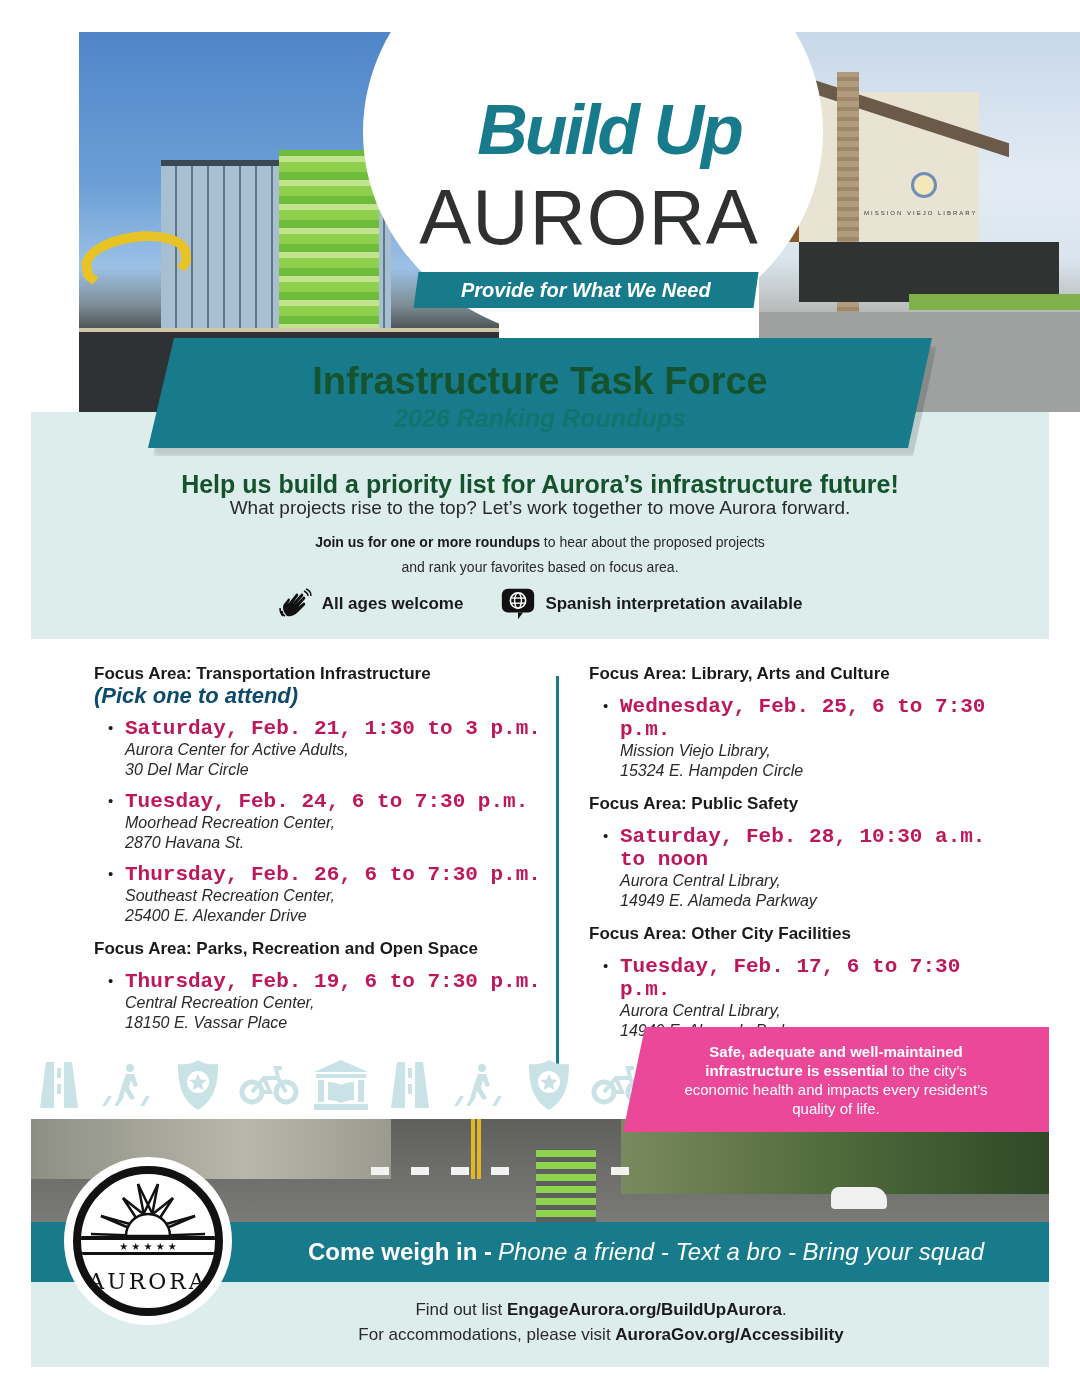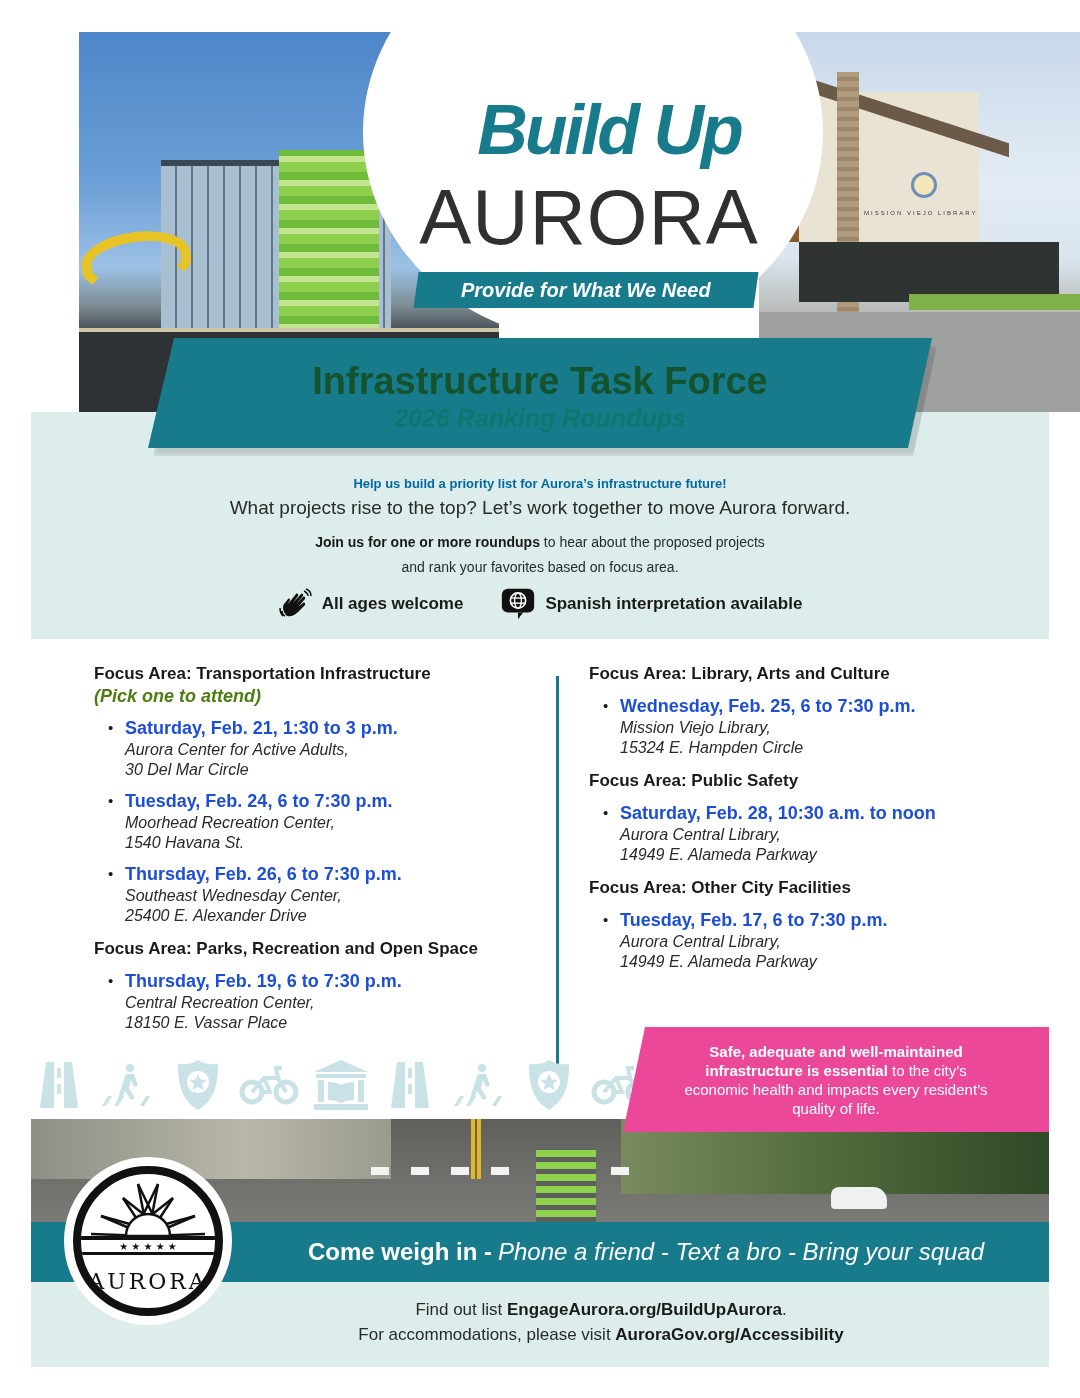--- a/index.html
+++ b/index.html
@@ -46,41 +46,41 @@
   .intro { position: absolute; left: 0; top: 380px; width: 1018px; height: 227px; background: #dcedec; }
 
   .title-banner { position: absolute; left: 117px; top: 306px; width: 784px; height: 110px; background: #177b8c;
     clip-path: polygon(26px 0, 784px 0, 760px 110px, 0 110px); box-shadow: 0 6px 10px rgba(0,0,0,.25); }
   .title-shadow { position: absolute; left: 122px; top: 314px; width: 784px; height: 110px; background: rgba(0,0,0,.15);
     clip-path: polygon(26px 0, 784px 0, 760px 110px, 0 110px); filter: blur(3px); }
   .title-main { position: absolute; left: 117px; top: 328px; width: 784px; text-align: center; color: #14532d; font-size: 38px; font-weight: 900; }
   .title-sub { position: absolute; left: 117px; top: 372px; width: 784px; text-align: center; color: #0f766e; font-size: 25px; font-weight: 700; font-style: italic; }
 
   .intro-text { position: absolute; left: 0; top: 440px; width: 1018px; text-align: center; }
-  .intro-head { font-size: 13px; font-weight: 700; color: #0369a1; line-height: 24px; }
+  .intro-head { font-size: 25px; font-weight: 700; color: #14532d; line-height: 24px; }
   .intro-sub { font-size: 19px; font-weight: 400; color: #2a2a2a; line-height: 24px; }
   .intro-join { margin-top: 10px; font-size: 14px; color: #2a2a2a; line-height: 25px; }
   .intro-join b { font-weight: 700; color: #1a1a1a; }
   .badges { position: absolute; left: 0; top: 556px; width: 1018px; display: flex; justify-content: center; gap: 38px; align-items: center; }
   .badge { display: flex; align-items: center; gap: 10px; font-size: 17px; font-weight: 700; color: #1a1a1a; }
   .badge-icon { width: 34px; height: 32px; display: inline-flex; align-items: center; justify-content: center; }
 
   
   .schedule { position: absolute; left: 0; top: 625px; width: 1018px; height: 400px; }
   .col { position: absolute; top: 0; }
   .col-left { left: 63px; width: 460px; }
   .col-right { left: 558px; width: 430px; }
   .divider { position: absolute; left: 525px; top: 19px; width: 3px; height: 390px; background: #177b8c; }
   .area { margin-top: 12px; }
   .area:first-child { margin-top: 6px; }
   .area-title { font-size: 17px; font-weight: 700; color: #1a1a1a; line-height: 22px; }
-  .area-note { font-size: 18px; font-weight: 700; font-style: italic; color: #4d7c0f; line-height: 22px; }
+  .area-note { font-size: 22px; font-weight: 700; font-style: italic; color: #0c4a6e; line-height: 22px; }
   .event { position: relative; margin-top: 10px; padding-left: 31px; }
   .event::before { content: "•"; position: absolute; left: 14px; top: 0; font-size: 15px; line-height: 22px; color: #1a1a1a; }
-  .event-date { font-size: 18px; font-weight: 700; color: #1d4ed8; line-height: 23px; }
+  .event-date { font-size: 21px; font-weight: 700; color: #be185d; line-height: 23px; font-family: Liberation Mono, monospace; }
   .event-place { font-size: 16px; font-style: italic; color: #2a2a2a; line-height: 20px; }
 
   
   .icon-strip { position: absolute; left: 0; top: 1023px; width: 620px; height: 60px; display: flex; gap: 14px; align-items: center; padding-left: 0; overflow: hidden; }
   .strip-icon { width: 60px; height: 52px; display: inline-flex; align-items: center; justify-content: center; }
 
   .quote-box { position: absolute; left: 592px; top: 995px; width: 426px; height: 105px; background: #ec4899;
     clip-path: polygon(22px 0, 426px 0, 426px 105px, 0 105px); display: flex; align-items: center; justify-content: center; text-align: center; }
   .quote-text { width: 320px; color: #ffffff; font-size: 15px; line-height: 19px; }
   .quote-text b { font-weight: 700; }
@@ -184,25 +184,25 @@
         <div class="area-title">Focus Area: Transportation Infrastructure</div>
         <div class="area-note">(Pick one to attend)</div>
         <div class="event">
           <div class="event-date">Saturday, Feb. 21, 1:30 to 3 p.m.</div>
           <div class="event-place">Aurora Center for Active Adults,</div>
           <div class="event-place">30 Del Mar Circle</div>
         </div>
         <div class="event">
           <div class="event-date">Tuesday, Feb. 24, 6 to 7:30 p.m.</div>
           <div class="event-place">Moorhead Recreation Center,</div>
-          <div class="event-place">1540 Havana St.</div>
+          <div class="event-place">2870 Havana St.</div>
         </div>
         <div class="event">
           <div class="event-date">Thursday, Feb. 26, 6 to 7:30 p.m.</div>
-          <div class="event-place">Southeast Wednesday Center,</div>
+          <div class="event-place">Southeast Recreation Center,</div>
           <div class="event-place">25400 E. Alexander Drive</div>
         </div>
       </div>
       <div class="area">
         <div class="area-title">Focus Area: Parks, Recreation and Open Space</div>
         <div class="event">
           <div class="event-date">Thursday, Feb. 19, 6 to 7:30 p.m.</div>
           <div class="event-place">Central Recreation Center,</div>
           <div class="event-place">18150 E. Vassar Place</div>
         </div>

